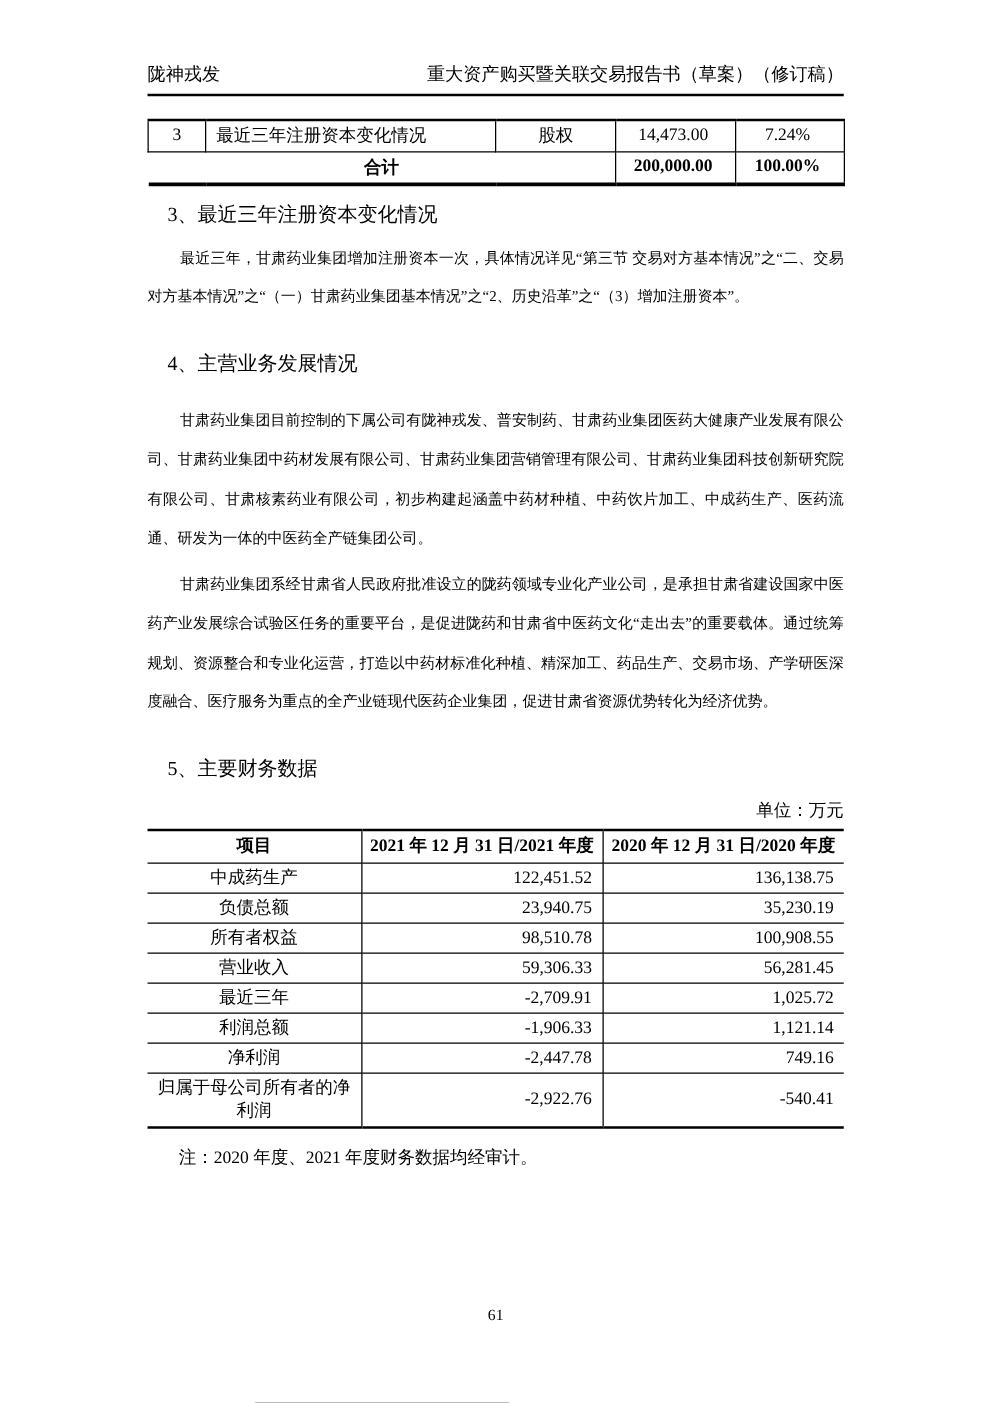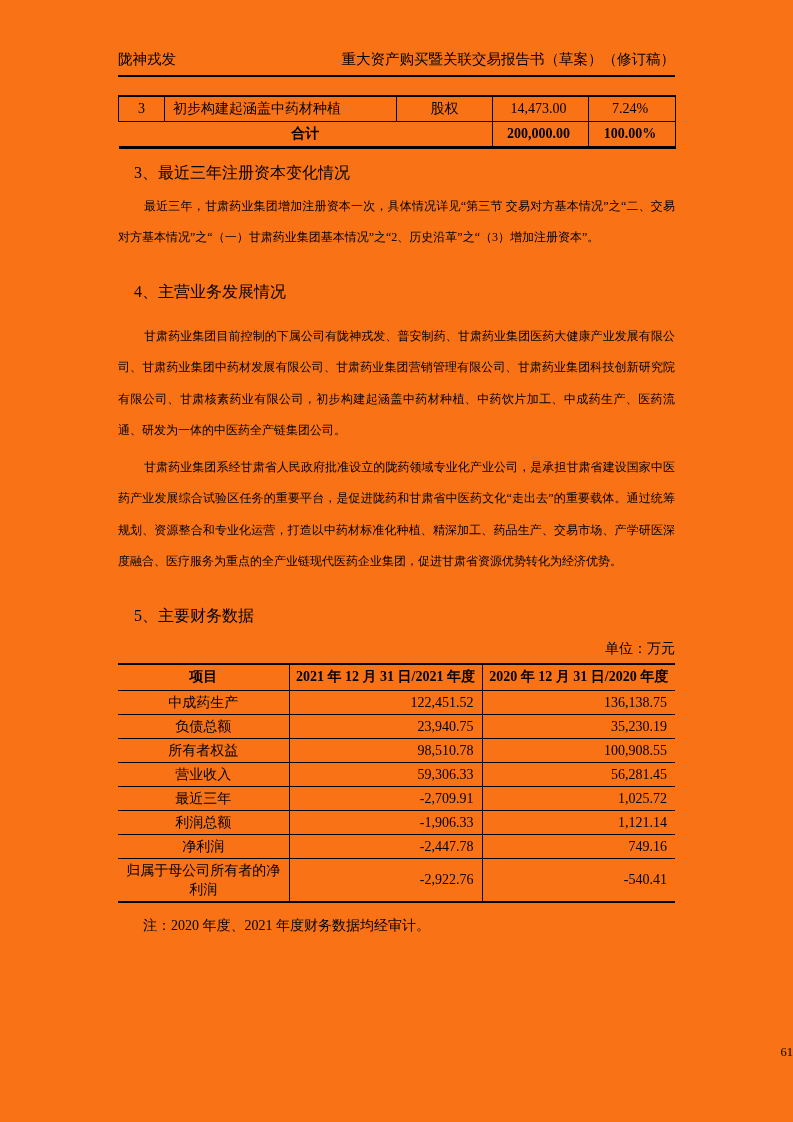--- a/index.html
+++ b/index.html
@@ -1,21 +1,21 @@
 <!DOCTYPE html>
 <html><head>
 <meta charset="utf-8">
 <style>
   * { margin: 0; padding: 0; box-sizing: border-box; }
   html, body { background: #888; }
   .page {
     position: relative;
     width: 793px; height: 1122px;
     margin: 0 auto;
-    background: #f97316;
+    background: #ffffff;
     color: #000;
     font-family: "Liberation Serif", "DejaVu Serif", serif;
     overflow: hidden;
   }
   .content { margin: 0 118px; width: 557px; }
 
   
   .doc-header {
     display: flex; justify-content: space-between; align-items: flex-end;
     padding-top: 50px; padding-bottom: 6px;
@@ -54,21 +54,21 @@
   .fin-table td:last-child, .fin-table th:last-child { border-right: none; }
   .fin-table thead th { border-top: 2.5px solid #000; font-weight: bold; height: 27px; }
   .fin-table tbody tr:last-child td { border-bottom: 2.5px solid #000; }
   .fin-table td.num { text-align: right; padding-right: 8px; }
   .fin-table td.item { line-height: 19px; padding: 2px 6px; }
 
   .note { font-size: 14px; margin-top: 14px; padding-left: 25px; }
 
   .page-number {
     position: absolute; bottom: 62px; left: 0; right: 0;
-    text-align: right; font-size: 12.5px;
+    text-align: center; font-size: 12.5px;
   }
 </style>
 </head>
 <body>
 
 <div class="page">
   <div class="content">
 
     <div class="doc-header">
       <span>陇神戎发</span>
@@ -79,21 +79,21 @@
       <colgroup>
         <col style="width:46px">
           <col style="width:232px">
           <col style="width:96px">
           <col style="width:96px">
           <col style="width:87px">
       </colgroup>
       <tbody>
         <tr class="first">
           <td>3</td>
-          <td class="cell-left">初步构建起涵盖中药材种植</td>
+          <td class="cell-left">最近三年注册资本变化情况</td>
           <td>股权</td>
           <td class="num">14,473.00</td>
           <td class="num">7.24%</td>
         </tr>
         <tr class="total">
           <td colspan="3" class="total-label">合计</td>
           <td class="num">200,000.00</td>
           <td class="num">100.00%</td>
         </tr>
       </tbody>

